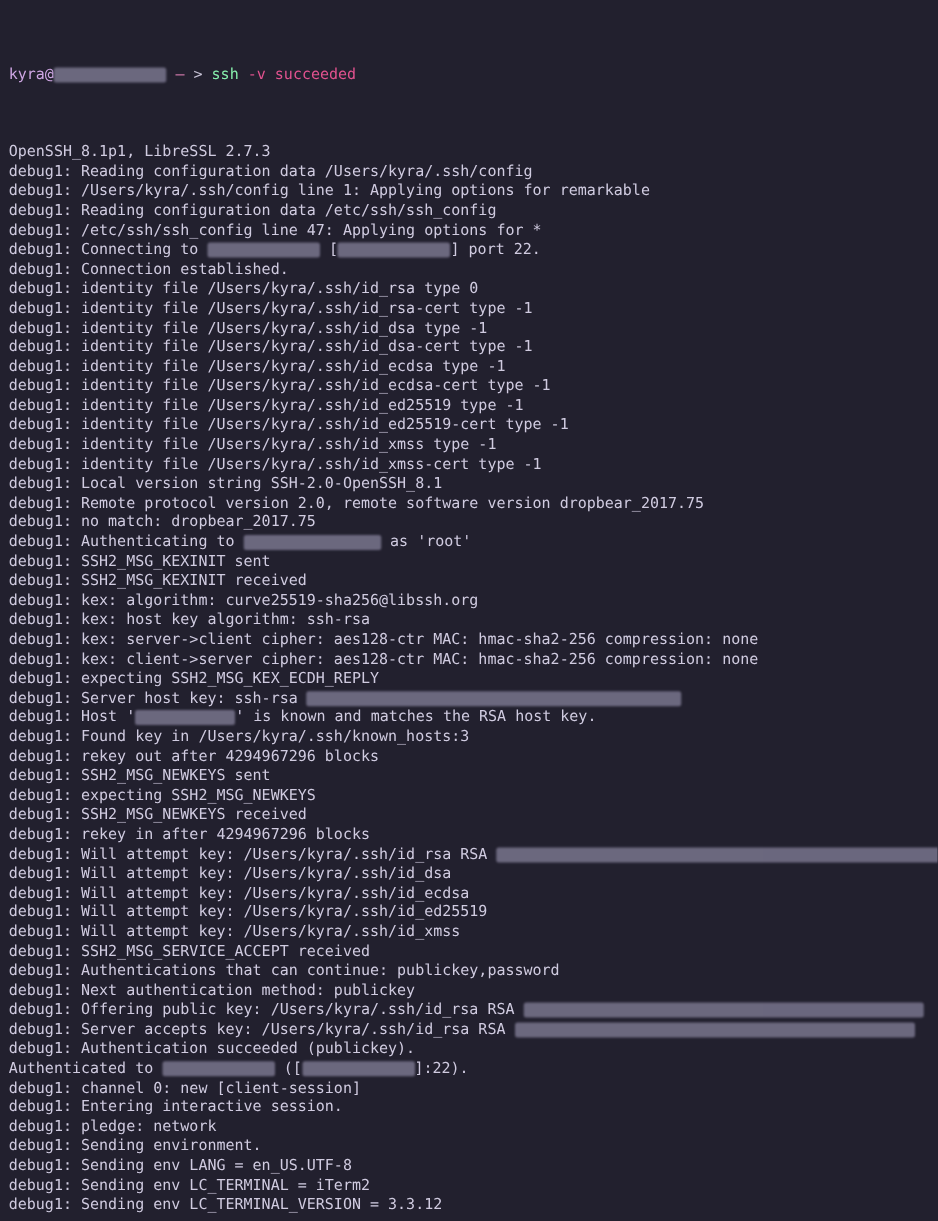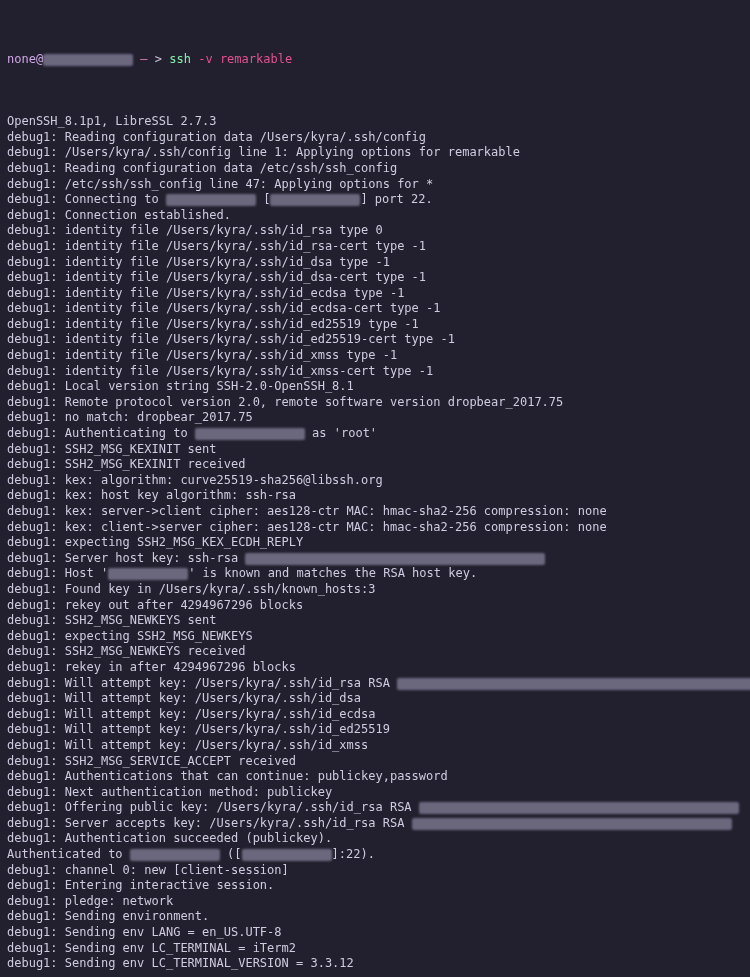--- a/index.html
+++ b/index.html
@@ -36,21 +36,21 @@
     border-radius: 2px;
     filter: blur(1px);
     opacity: .8;
   }
 </style>
 </head>
 <body>
 
 <div class="terminal">
 
-  <div class="line"><span class="prompt1-user">none@</span><span class="redact" style="width:90px"></span><span class="prompt1-at-dir"> — </span><span class="prompt1-caret">&gt; </span><span class="cmd">ssh</span><span class="cmd"> </span><span class="flag">-v</span><span class="cmd"> </span><span class="arg">remarkable</span></div>
+  <div class="line"><span class="prompt1-user">kyra@</span><span class="redact" style="width:90px"></span><span class="prompt1-at-dir"> — </span><span class="prompt1-caret">&gt; </span><span class="cmd">ssh</span><span class="cmd"> </span><span class="flag">-v</span><span class="cmd"> </span><span class="arg">succeeded</span></div>
 
   <div id="output-lines"><div class="line">OpenSSH_8.1p1, LibreSSL 2.7.3</div><div class="line">debug1: Reading configuration data /Users/kyra/.ssh/config</div><div class="line">debug1: /Users/kyra/.ssh/config line 1: Applying options for remarkable</div><div class="line">debug1: Reading configuration data /etc/ssh/ssh_config</div><div class="line">debug1: /etc/ssh/ssh_config line 47: Applying options for *</div><div class="line">debug1: Connecting to <span class="redact" style="width: 90px;"></span> [<span class="redact" style="width: 90px;"></span>] port 22.</div><div class="line">debug1: Connection established.</div><div class="line">debug1: identity file /Users/kyra/.ssh/id_rsa type 0</div><div class="line">debug1: identity file /Users/kyra/.ssh/id_rsa-cert type -1</div><div class="line">debug1: identity file /Users/kyra/.ssh/id_dsa type -1</div><div class="line">debug1: identity file /Users/kyra/.ssh/id_dsa-cert type -1</div><div class="line">debug1: identity file /Users/kyra/.ssh/id_ecdsa type -1</div><div class="line">debug1: identity file /Users/kyra/.ssh/id_ecdsa-cert type -1</div><div class="line">debug1: identity file /Users/kyra/.ssh/id_ed25519 type -1</div><div class="line">debug1: identity file /Users/kyra/.ssh/id_ed25519-cert type -1</div><div class="line">debug1: identity file /Users/kyra/.ssh/id_xmss type -1</div><div class="line">debug1: identity file /Users/kyra/.ssh/id_xmss-cert type -1</div><div class="line">debug1: Local version string SSH-2.0-OpenSSH_8.1</div><div class="line">debug1: Remote protocol version 2.0, remote software version dropbear_2017.75</div><div class="line">debug1: no match: dropbear_2017.75</div><div class="line">debug1: Authenticating to <span class="redact" style="width: 110px;"></span> as 'root'</div><div class="line">debug1: SSH2_MSG_KEXINIT sent</div><div class="line">debug1: SSH2_MSG_KEXINIT received</div><div class="line">debug1: kex: algorithm: curve25519-sha256@libssh.org</div><div class="line">debug1: kex: host key algorithm: ssh-rsa</div><div class="line">debug1: kex: server-&gt;client cipher: aes128-ctr MAC: hmac-sha2-256 compression: none</div><div class="line">debug1: kex: client-&gt;server cipher: aes128-ctr MAC: hmac-sha2-256 compression: none</div><div class="line">debug1: expecting SSH2_MSG_KEX_ECDH_REPLY</div><div class="line">debug1: Server host key: ssh-rsa <span class="redact" style="width: 300px;"></span></div><div class="line">debug1: Host '<span class="redact" style="width: 80px;"></span>' is known and matches the RSA host key.</div><div class="line">debug1: Found key in /Users/kyra/.ssh/known_hosts:3</div><div class="line">debug1: rekey out after 4294967296 blocks</div><div class="line">debug1: SSH2_MSG_NEWKEYS sent</div><div class="line">debug1: expecting SSH2_MSG_NEWKEYS</div><div class="line">debug1: SSH2_MSG_NEWKEYS received</div><div class="line">debug1: rekey in after 4294967296 blocks</div><div class="line">debug1: Will attempt key: /Users/kyra/.ssh/id_rsa RSA <span class="redact" style="width: 380px;"></span></div><div class="line">debug1: Will attempt key: /Users/kyra/.ssh/id_dsa</div><div class="line">debug1: Will attempt key: /Users/kyra/.ssh/id_ecdsa</div><div class="line">debug1: Will attempt key: /Users/kyra/.ssh/id_ed25519</div><div class="line">debug1: Will attempt key: /Users/kyra/.ssh/id_xmss</div><div class="line">debug1: SSH2_MSG_SERVICE_ACCEPT received</div><div class="line">debug1: Authentications that can continue: publickey,password</div><div class="line">debug1: Next authentication method: publickey</div><div class="line">debug1: Offering public key: /Users/kyra/.ssh/id_rsa RSA <span class="redact" style="width: 320px;"></span></div><div class="line">debug1: Server accepts key: /Users/kyra/.ssh/id_rsa RSA <span class="redact" style="width: 320px;"></span></div><div class="line">debug1: Authentication succeeded (publickey).</div><div class="line">Authenticated to <span class="redact" style="width: 90px;"></span> ([<span class="redact" style="width: 90px;"></span>]:22).</div><div class="line">debug1: channel 0: new [client-session]</div><div class="line">debug1: Entering interactive session.</div><div class="line">debug1: pledge: network</div><div class="line">debug1: Sending environment.</div><div class="line">debug1: Sending env LANG = en_US.UTF-8</div><div class="line">debug1: Sending env LC_TERMINAL = iTerm2</div><div class="line">debug1: Sending env LC_TERMINAL_VERSION = 3.3.12</div></div>
 
   
 
   
 
   
 
 </div>

